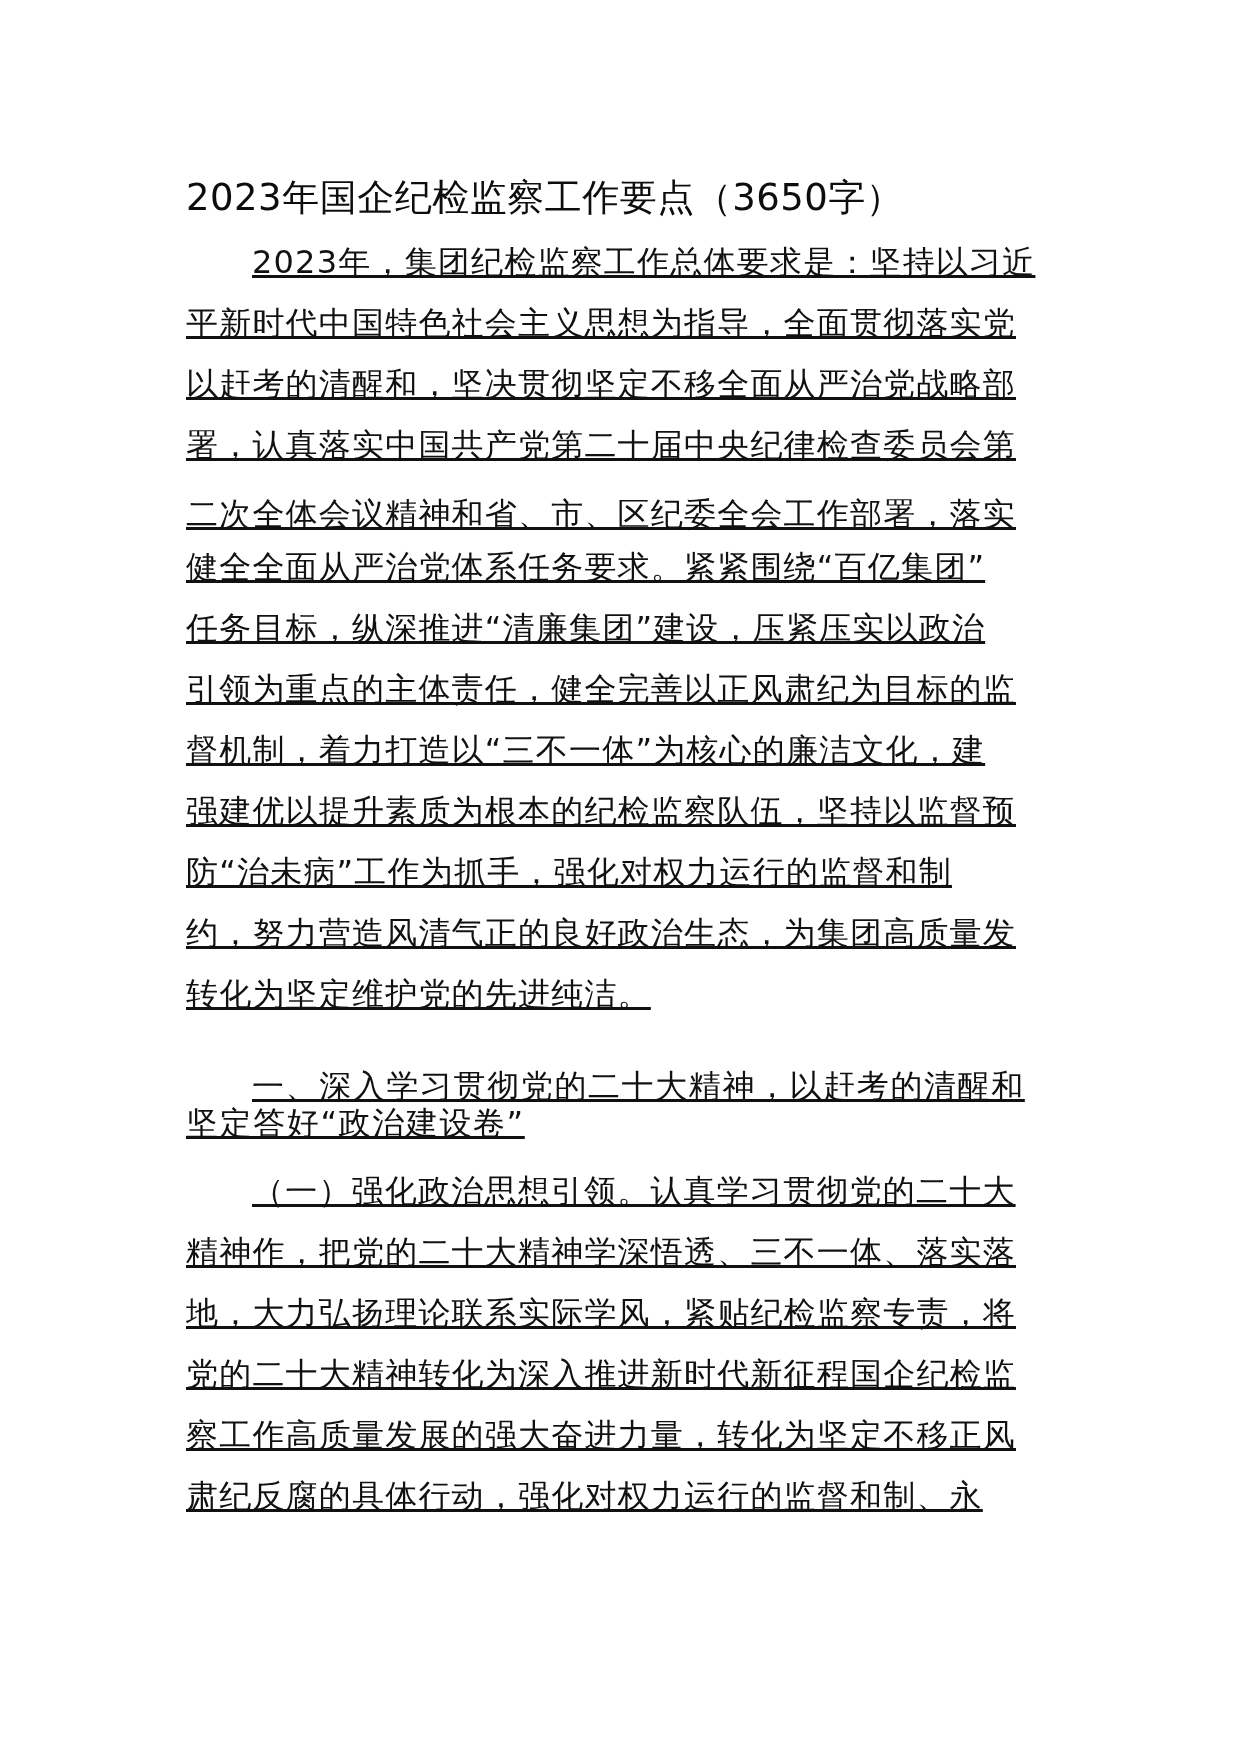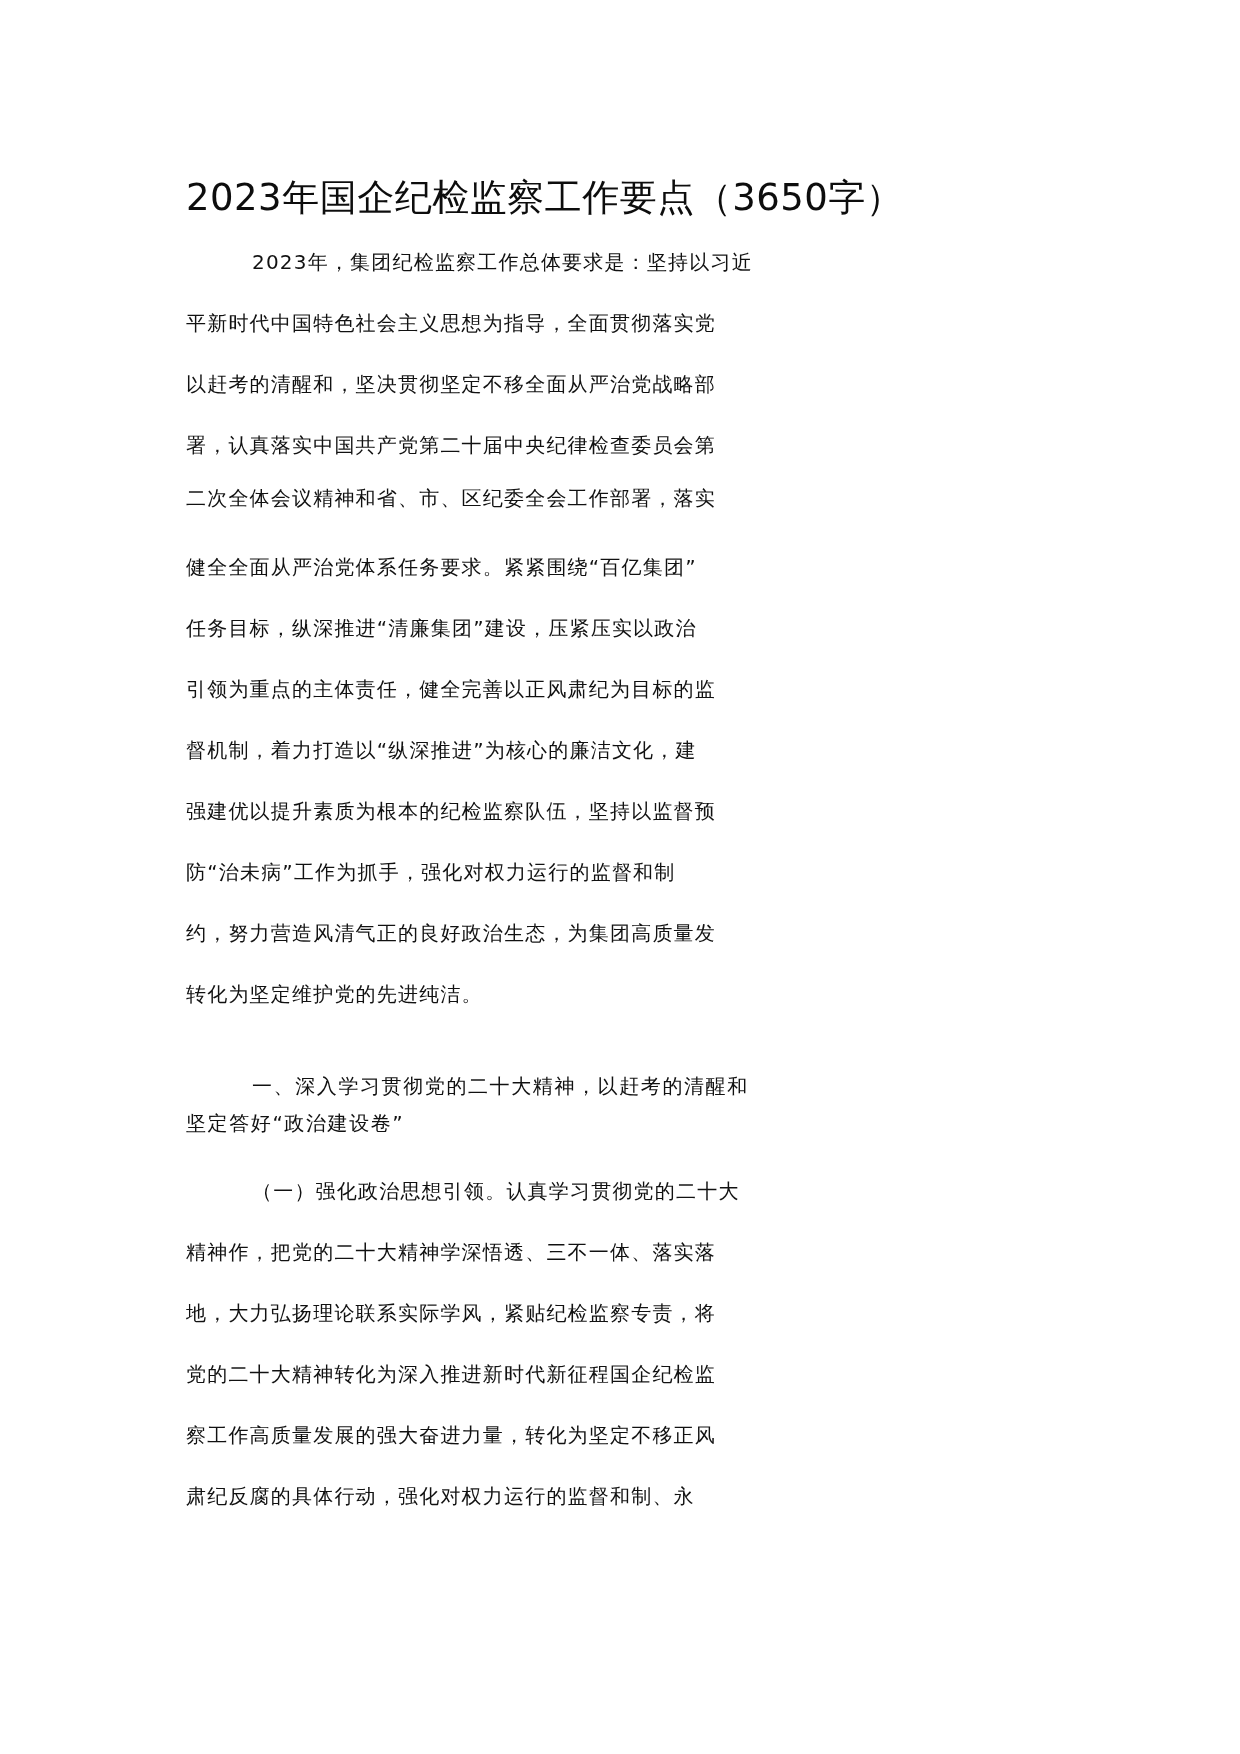--- a/index.html
+++ b/index.html
@@ -35,45 +35,46 @@
     .body-lines {
       position: absolute;
       left: 186px;
       top: 240px;
       width: 880px;
     }
     .line {
       position: absolute;
       left: 0;
       height: 44px;
-      font-size: 20px;
+      font-size: 32px;
       line-height: 44px;
       white-space: nowrap;
       letter-spacing: 1.2px;
       color: #111111;
+      text-decoration: underline;
     }
     .indent { left: 66px; }
     .heading1 { letter-spacing: 1.6px; }
   </style>
 </head>
 <body>
 
 <div class="page">
   <div class="title">2023年国企纪检监察工作要点（3650字）</div>
 
   <div class="body-lines">
     <div class="line indent" style="top:0px">2023年，集团纪检监察工作总体要求是：坚持以习近</div>
     <div class="line" style="top:61px">平新时代中国特色社会主义思想为指导，全面贯彻落实党</div>
     <div class="line" style="top:122px">以赶考的清醒和，坚决贯彻坚定不移全面从严治党战略部</div>
     <div class="line" style="top:183px">署，认真落实中国共产党第二十届中央纪律检查委员会第</div>
-    <div class="line" style="top:236px">二次全体会议精神和省、市、区纪委全会工作部署，落实</div>
+    <div class="line" style="top:252px">二次全体会议精神和省、市、区纪委全会工作部署，落实</div>
     <div class="line" style="top:305px">健全全面从严治党体系任务要求。紧紧围绕“百亿集团”</div>
     <div class="line" style="top:366px">任务目标，纵深推进“清廉集团”建设，压紧压实以政治</div>
     <div class="line" style="top:427px">引领为重点的主体责任，健全完善以正风肃纪为目标的监</div>
-    <div class="line" style="top:488px">督机制，着力打造以“纵深推进”为核心的廉洁文化，建</div>
+    <div class="line" style="top:488px">督机制，着力打造以“三不一体”为核心的廉洁文化，建</div>
     <div class="line" style="top:549px">强建优以提升素质为根本的纪检监察队伍，坚持以监督预</div>
     <div class="line" style="top:610px">防“治未病”工作为抓手，强化对权力运行的监督和制</div>
     <div class="line" style="top:671px">约，努力营造风清气正的良好政治生态，为集团高质量发</div>
     <div class="line" style="top:732px">转化为坚定维护党的先进纯洁。</div>
 
     <div class="line indent heading1" style="top:824px">一、深入学习贯彻党的二十大精神，以赶考的清醒和</div>
     <div class="line heading1" style="top:861px">坚定答好“政治建设卷”</div>
 
     <div class="line indent" style="top:929px">（一）强化政治思想引领。认真学习贯彻党的二十大</div>
     <div class="line" style="top:990px">精神作，把党的二十大精神学深悟透、三不一体、落实落</div>

